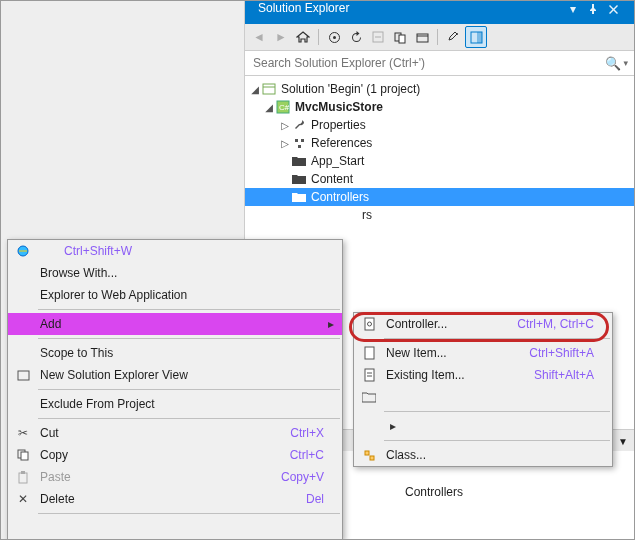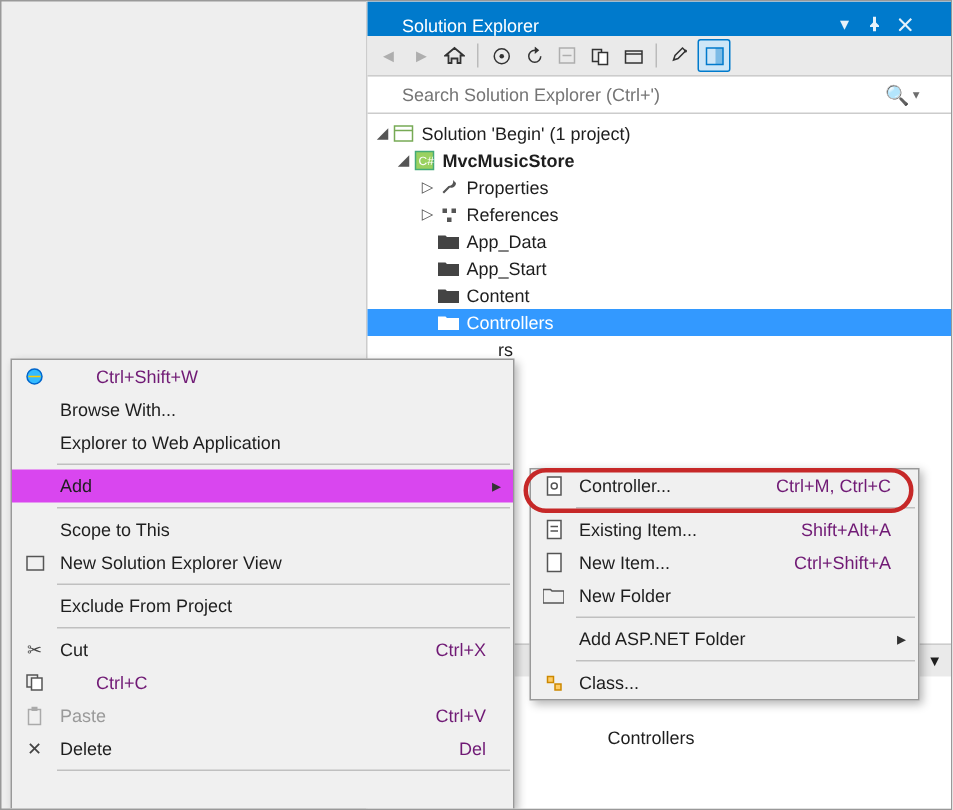--- a/index.html
+++ b/index.html
@@ -1,39 +1,39 @@
 <!DOCTYPE html>
 <html><head>
 <meta charset="utf-8">
 <style>
   html,body{margin:0;padding:0;font-family:"Segoe UI",Arial,sans-serif;font-size:12px;color:#1e1e1e;background:#fff}
   .stage{position:relative;width:635px;height:540px;border:1px solid #999;box-sizing:border-box;overflow:hidden;background:#eee}
   .panel{position:absolute;top:0;right:0;width:389px;height:540px;background:#fff;border-left:1px solid #ccc}
-  .panel-title{height:23px;background:#007acc;color:#fff;display:flex;align-items:flex-end;padding:0 23px;font-size:12px}
+  .panel-title{height:23px;background:#007acc;color:#fff;display:flex;align-items:flex-start;padding:0 13px;font-size:12px}
   .panel-title .txt{flex:1}
   .title-ic{width:16px;height:16px;margin-left:4px;color:#fff;opacity:.9;display:flex;align-items:center;justify-content:center}
   .toolbar{height:26px;background:#eaeaea;border-bottom:1px solid #ccc;display:flex;align-items:center;padding:0 4px;gap:2px}
   .tb-btn{width:20px;height:20px;display:flex;align-items:center;justify-content:center;color:#555;border-radius:2px}
   .tb-btn.disabled{opacity:.4}
   .tb-btn.active{border:1px solid #007acc;background:#cde6f7}
   .tb-sep{width:1px;height:16px;background:#bbb;margin:0 3px}
-  .search{height:24px;display:flex;align-items:center;border-bottom:1px solid #ccc;padding:0 21px;color:#6d6d6d}
+  .search{height:24px;display:flex;align-items:center;border-bottom:1px solid #ccc;padding:0 6px;color:#6d6d6d}
   .search input{flex:1;border:none;outline:none;font:inherit;color:#6d6d6d;background:transparent}
   .tree{padding:4px 0;position:relative}
   .row{display:flex;align-items:center;height:18px;padding:0 4px;white-space:nowrap}
   .exp{width:12px;text-align:center;color:#555;font-size:10px}
   .ic{width:16px;height:16px;margin-right:4px;display:flex;align-items:center;justify-content:center}
   .row.sel{background:#3399ff;color:#fff}
   .row.sel .exp{color:#fff}
   .ind1{padding-left:18px}.ind2{padding-left:34px}
   .menu{position:absolute;background:#f0f0f0;border:1px solid #999;box-shadow:2px 2px 6px rgba(0,0,0,.3);font-size:12px}
   .menu .mi{display:flex;align-items:center;height:22px;padding:0 8px 0 4px}
   .menu .mic{width:22px;height:18px;display:flex;align-items:center;justify-content:center;margin-right:6px;color:#444}
   .menu .mtxt{flex:1}
-  .menu .msh{color:#701a75;margin-left:24px}
+  .menu .msh{color:#8b5cf6;margin-left:24px}
   .menu .mar{width:10px;text-align:right;color:#333}
   .menu .msep{height:1px;background:#c0c0c0;margin:3px 2px 3px 30px}
   .menu .mi.hover{background:#d946ef}
   .menu .mi.dis{color:#9a9a9a}
   .menu1{top:238px;left:6px;width:334px}
   .menu2{top:311px;left:352px;width:258px}
   .highlight{position:absolute;border:3px solid #c62828;border-radius:18px;pointer-events:none}
   .hi1{top:311px;left:348px;width:254px;height:24px}
   .props-head{position:absolute;left:0;right:0;height:22px;background:#eaeaea;border-top:1px solid #ccc;border-bottom:1px solid #ccc;display:flex;align-items:center;padding:0 6px}
   .props-head .drop{margin-left:auto;font-size:10px}
@@ -158,50 +158,41 @@
           </span>
           <span>References</span>
         </div>
       <div class="row ind2">
           <span class="exp"></span>
           <span class="ic">
             <svg width="14" height="12">
               <path d="M0 2h5l1 1h8v8H0z" fill="#444"></path>
             </svg>
           </span>
-          <span>App_Data</span>
+          <span>App_Start</span>
         </div>
       <div class="row ind2">
           <span class="exp"></span>
           <span class="ic">
             <svg width="14" height="12">
               <path d="M0 2h5l1 1h8v8H0z" fill="#444"></path>
             </svg>
           </span>
-          <span>App_Start</span>
-        </div>
-      <div class="row ind2">
-          <span class="exp"></span>
-          <span class="ic">
-            <svg width="14" height="12">
-              <path d="M0 2h5l1 1h8v8H0z" fill="#444"></path>
-            </svg>
-          </span>
           <span>Content</span>
         </div>
       <div class="row ind2 sel">
           <span class="exp"></span>
           <span class="ic">
             <svg width="14" height="12">
               <path d="M0 2h5l1 1h8v8H0z" fill="#fff"></path>
             </svg>
           </span>
           <span>Controllers</span>
         </div>
-      <div class="row ind2" style="padding-left:87px">
+      <div class="row ind2" style="padding-left:117px">
           <span>rs</span>
         </div>
     </div>
     <div class="props-head" style="top:428px">
       <span>Properties</span>
       <span class="drop">▼</span>
     </div>
     <div class="props-body" style="top:450px">
       <div class="props-cell">Controllers</div>
     </div>
@@ -262,32 +253,33 @@
         <span class="msh">Ctrl+X</span>
         <span class="mar"></span>
       </div>
     <div class="mi">
         <span class="mic">
           <svg width="12" height="12">
             <rect x="1" y="1" width="7" height="8" fill="none" stroke="#555"></rect>
             <rect x="4" y="3" width="7" height="8" fill="#fff" stroke="#555"></rect>
           </svg>
         </span>
+        <span class="mtxt">Copy</span>
         <span class="msh">Ctrl+C</span>
         <span class="mar"></span>
       </div>
     <div class="mi dis">
         <span class="mic">
           <svg width="12" height="13">
             <rect x="2" y="2" width="8" height="10" fill="none" stroke="#aaa"></rect>
             <rect x="4" y="0" width="4" height="3" fill="#aaa"></rect>
           </svg>
         </span>
         <span class="mtxt">Paste</span>
-        <span class="msh">Ctrl+V</span>
+        <span class="msh">Copy+V</span>
         <span class="mar"></span>
       </div>
     <div class="mi">
         <span class="mic">✕</span>
         <span class="mtxt">Delete</span>
         <span class="msh">Del</span>
         <span class="mar"></span>
       </div>
     <div class="msep"></div>
     <div class="mi">
@@ -306,50 +298,48 @@
         </span>
         <span class="mtxt">Controller...</span>
         <span class="msh">Ctrl+M, Ctrl+C</span>
         <span class="mar"></span>
       </div>
     <div class="msep"></div>
     <div class="mi">
         <span class="mic">
           <svg width="13" height="14">
             <rect x="2" y="1" width="9" height="12" fill="#fff" stroke="#555"></rect>
+          </svg>
+        </span>
+        <span class="mtxt">New Item...</span>
+        <span class="msh">Ctrl+Shift+A</span>
+        <span class="mar"></span>
+      </div>
+    <div class="mi">
+        <span class="mic">
+          <svg width="13" height="14">
+            <rect x="2" y="1" width="9" height="12" fill="#fff" stroke="#555"></rect>
             <path d="M4 5h5M4 8h5" stroke="#555"></path>
           </svg>
         </span>
         <span class="mtxt">Existing Item...</span>
         <span class="msh">Shift+Alt+A</span>
         <span class="mar"></span>
       </div>
     <div class="mi">
         <span class="mic">
-          <svg width="13" height="14">
-            <rect x="2" y="1" width="9" height="12" fill="#fff" stroke="#555"></rect>
-          </svg>
-        </span>
-        <span class="mtxt">New Item...</span>
-        <span class="msh">Ctrl+Shift+A</span>
-        <span class="mar"></span>
-      </div>
-    <div class="mi">
-        <span class="mic">
           <svg width="14" height="12">
             <path d="M0 2h5l1 1h8v8H0z" fill="none" stroke="#555"></path>
           </svg>
         </span>
-        <span class="mtxt">New Folder</span>
-        <span class="mar"></span>
-      </div>
-    <div class="msep"></div>
-    <div class="mi">
-        <span class="mic"></span>
-        <span class="mtxt">Add ASP.NET Folder</span>
+        <span class="mar"></span>
+      </div>
+    <div class="msep"></div>
+    <div class="mi">
+        <span class="mic"></span>
         <span class="mar">▸</span>
       </div>
     <div class="msep"></div>
     <div class="mi">
         <span class="mic">
           <svg width="13" height="13">
             <rect x="2" y="2" width="4" height="4" fill="#fc6" stroke="#c80"></rect>
             <rect x="7" y="7" width="4" height="4" fill="#fc6" stroke="#c80"></rect>
           </svg>
         </span>

